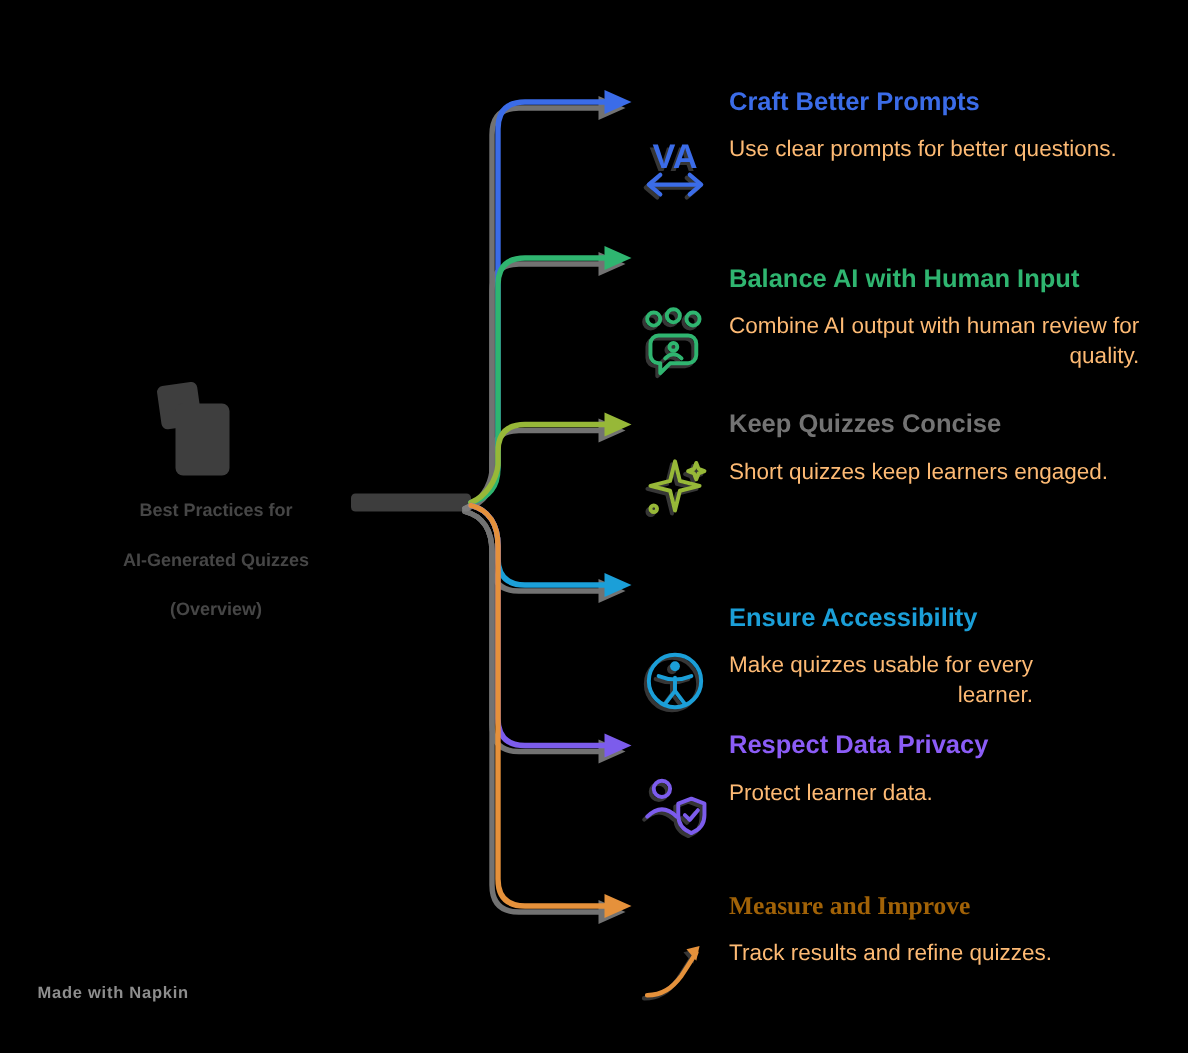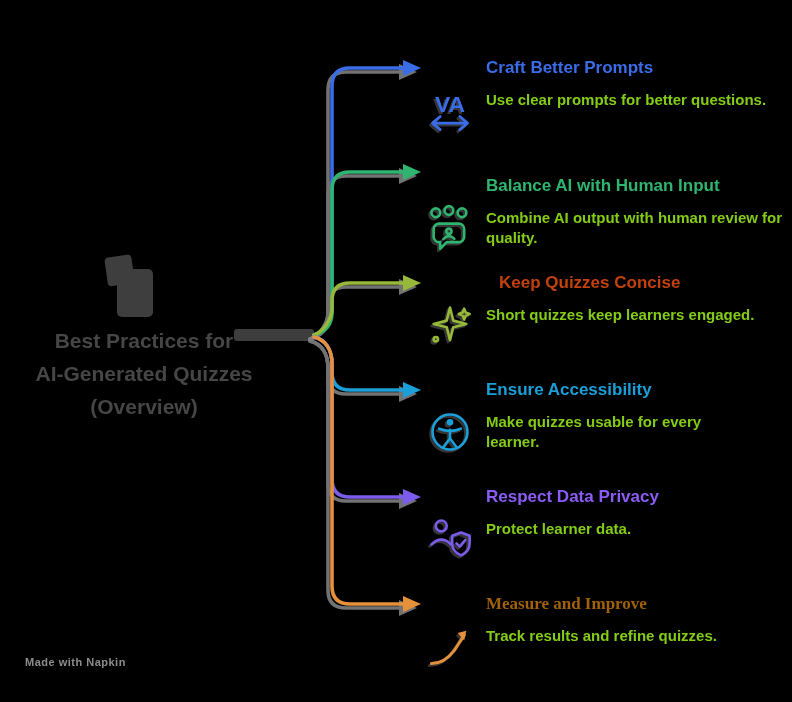--- a/index.html
+++ b/index.html
@@ -1,29 +1,29 @@
 <!DOCTYPE html>
 <html><head>
 <meta charset="utf-8">
 <style>
   html,body{margin:0;padding:0;background:#000;}
   .canvas{position:relative;width:792px;height:702px;background:#000;overflow:hidden;
           font-family:"Liberation Sans",sans-serif;}
   svg.connectors{position:absolute;left:0;top:0;}
   .center-icon{position:absolute;left:100px;top:252px;}
   .center-text{position:absolute;left:28px;top:324px;width:232px;text-align:center;
-               color:#464646;font-weight:700;font-size:21px;}
+               color:#464646;font-weight:700;font-size:12px;}
   .center-text div{line-height:33px;white-space:nowrap;}
   .branch{position:absolute;left:424px;width:368px;height:96px;}
   .branch-icon{position:absolute;left:2px;top:0px;width:48px;height:48px;display:block;margin-top:40px;}
   .branch-icon svg{filter:drop-shadow(-2px 2px 0 rgba(120,120,120,0.45));}
   .branch-title{position:absolute;left:62px;top:10px;font-size:17px;font-weight:700;
                 line-height:24px;white-space:nowrap;}
   .branch-desc{position:absolute;left:62px;top:44px;}
-  .branch-desc div{font-size:15px;font-weight:700;color:#84cc16;line-height:20px;white-space:nowrap;}
+  .branch-desc div{font-size:15px;font-weight:400;color:#fdba74;line-height:20px;white-space:nowrap;text-align:right;}
   .watermark{position:absolute;left:25px;top:656px;font-size:11px;font-weight:600;
              color:#8d8d8d;letter-spacing:0.5px;}
 </style>
 </head>
 <body>
 
 <div class="canvas">
 
   <svg class="connectors" width="792" height="702" viewBox="0 0 792 702">
 
@@ -107,28 +107,28 @@
   </div>
 
   <div class="branch" style="top:261px">
     <span class="branch-icon accent" style="color: rgb(151, 184, 56);">
       <svg width="48" height="48" viewBox="0 0 44 44" stroke="currentColor" stroke-width="2.4" fill="none" stroke-linecap="round" stroke-linejoin="round">
         <path d="M22,6 L25,18 L37,21 L25,24 L22,36 L19,24 L7,21 L19,18 Z"></path>
         <path d="M35,7 l1.4,3.6 3.6,1.4 -3.6,1.4 -1.4,3.6 -1.4,-3.6 -3.6,-1.4 3.6,-1.4 z"></path>
         <circle cx="9" cy="35" r="2"></circle>
       </svg>
     </span>
-    <div class="branch-title accent" style="color: #c2410c; margin-left: 13px;">Keep Quizzes Concise</div>
+    <div class="branch-title accent" style="color: #737373;">Keep Quizzes Concise</div>
     <div class="branch-desc">
       <div>Short quizzes keep learners engaged.</div>
       <div></div>
     </div>
   </div>
 
-  <div class="branch" style="top:368px">
+  <div class="branch" style="top:390px">
     <span class="branch-icon accent" style="color: rgb(27, 159, 216);">
       <svg width="48" height="48" viewBox="0 0 44 44" stroke="currentColor" stroke-width="2.4" fill="none" stroke-linecap="round" stroke-linejoin="round">
         <circle cx="22" cy="22" r="16"></circle>
         <circle cx="22" cy="13" r="3" fill="currentColor" stroke="none"></circle>
         <path d="M12,19 Q22,23 32,19"></path>
         <path d="M22,20 V28"></path>
         <path d="M22,28 L16,36 M22,28 L28,36"></path>
       </svg>
     </span>
     <div class="branch-title accent" style="color: rgb(27, 159, 216);">Ensure Accessibility</div>

